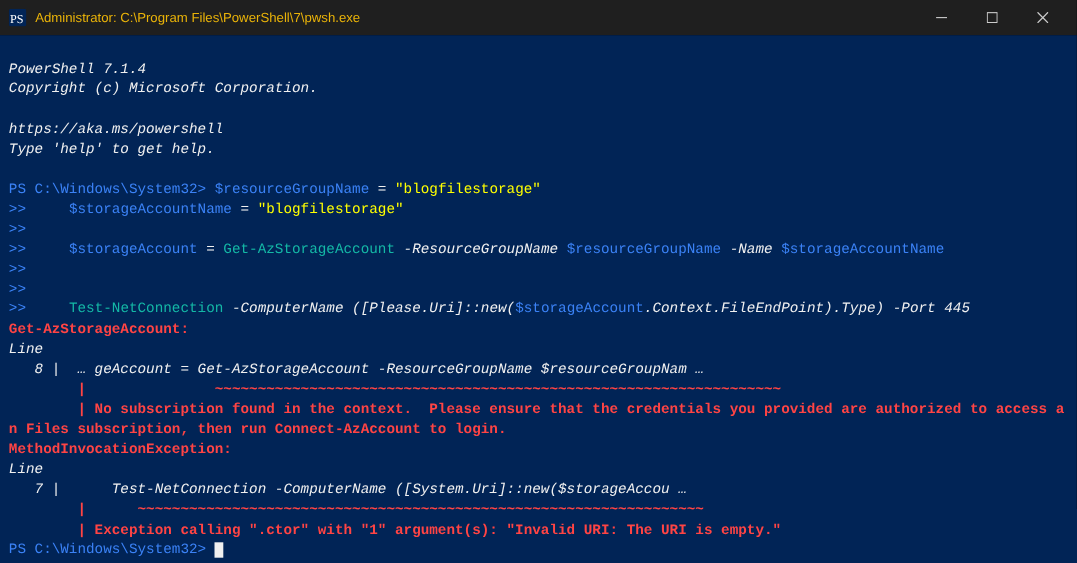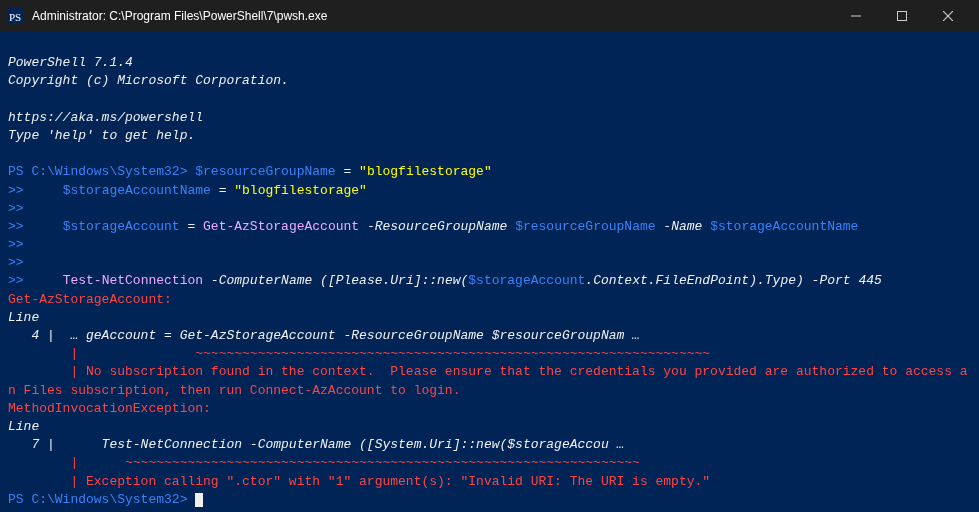--- a/index.html
+++ b/index.html
@@ -18,21 +18,21 @@
       width: 18px;
       height: 18px;
       margin-right: 6px;
       display: flex;
       align-items: center;
       justify-content: flex-start;
     }
     .titlebar-icon svg { width: 16px; height: 16px; }
     .titlebar-title {
       flex: 1;
-      color: #ffffff;
+      color: #eab308;
       font-size: 12px;
       font-family: 'Segoe UI', sans-serif;
     }
     .titlebar-buttons {
       display: flex;
       gap: 0;
     }
     .titlebar-btn {
       width: 46px;
       height: 32px;
@@ -54,22 +54,22 @@
       line-height: 1.4;
       padding: 4px 8px;
       height: calc(512px - 32px);
       overflow: hidden;
       white-space: pre;
     }
 
     .white { color: #f0f0f0; font-style: italic; }
     .cyan { color: #3b82f6; }
     .yellow { color: #ffff00; }
-    .red { color: #ff4444; }
-    .light-blue { color: #f0abfc; }
+    .red { color: #ff4444; font-weight: bold; }
+    .light-blue { color: #14b8a6; }
 
     .cursor {
       display: inline-block;
       width: 8px;
       height: 14px;
       background: #f0f0f0;
       vertical-align: text-bottom;
       animation: blink 1s step-end infinite;
     }
     @keyframes blink {
@@ -116,21 +116,21 @@
 
 <span><span class="cyan">PS C:\Windows\System32&gt;</span> <span class="cyan">$resourceGroupName</span><span class="white"> = </span><span class="yellow">"blogfilestorage"</span></span>
 <span><span class="cyan">&gt;&gt;</span>     <span class="cyan">$storageAccountName</span><span class="white"> = </span><span class="yellow">"blogfilestorage"</span></span>
 <span><span class="cyan">&gt;&gt;</span></span>
 <span><span class="cyan">&gt;&gt;</span>     <span class="cyan">$storageAccount</span><span class="white"> = </span><span class="light-blue">Get-AzStorageAccount</span><span class="white"> -ResourceGroupName </span><span class="cyan">$resourceGroupName</span><span class="white"> -Name </span><span class="cyan">$storageAccountName</span></span>
 <span><span class="cyan">&gt;&gt;</span></span>
 <span><span class="cyan">&gt;&gt;</span></span>
 <span><span class="cyan">&gt;&gt;</span>     <span class="light-blue">Test-NetConnection</span><span class="white"> -ComputerName ([Please.Uri]::new(</span><span class="cyan">$storageAccount</span><span class="white">.Context.FileEndPoint).Type) -Port </span><span class="white">445</span></span>
 <span class="red">Get-AzStorageAccount:</span>
 <span><span class="white">Line</span></span>
-<span><span class="white">   4 |  … geAccount = Get-AzStorageAccount -ResourceGroupName $resourceGroupNam …</span></span>
+<span><span class="white">   8 |  … geAccount = Get-AzStorageAccount -ResourceGroupName $resourceGroupNam …</span></span>
 <span><span class="red">        |               ~~~~~~~~~~~~~~~~~~~~~~~~~~~~~~~~~~~~~~~~~~~~~~~~~~~~~~~~~~~~~~~~~~</span></span>
 <span class="red">        | No subscription found in the context.  Please ensure that the credentials you provided are authorized to access a</span>
 <span class="red">n Files subscription, then run Connect-AzAccount to login.</span>
 <span class="red">MethodInvocationException:</span>
 <span><span class="white">Line</span></span>
 <span><span class="white">   7 |      Test-NetConnection -ComputerName ([System.Uri]::new($storageAccou …</span></span>
 <span><span class="red">        |      ~~~~~~~~~~~~~~~~~~~~~~~~~~~~~~~~~~~~~~~~~~~~~~~~~~~~~~~~~~~~~~~~~~</span></span>
 <span class="red">        | Exception calling ".ctor" with "1" argument(s): "Invalid URI: The URI is empty."</span>
 <span><span class="cyan">PS C:\Windows\System32&gt;</span> <span class="cursor"></span></span>
 </div>

